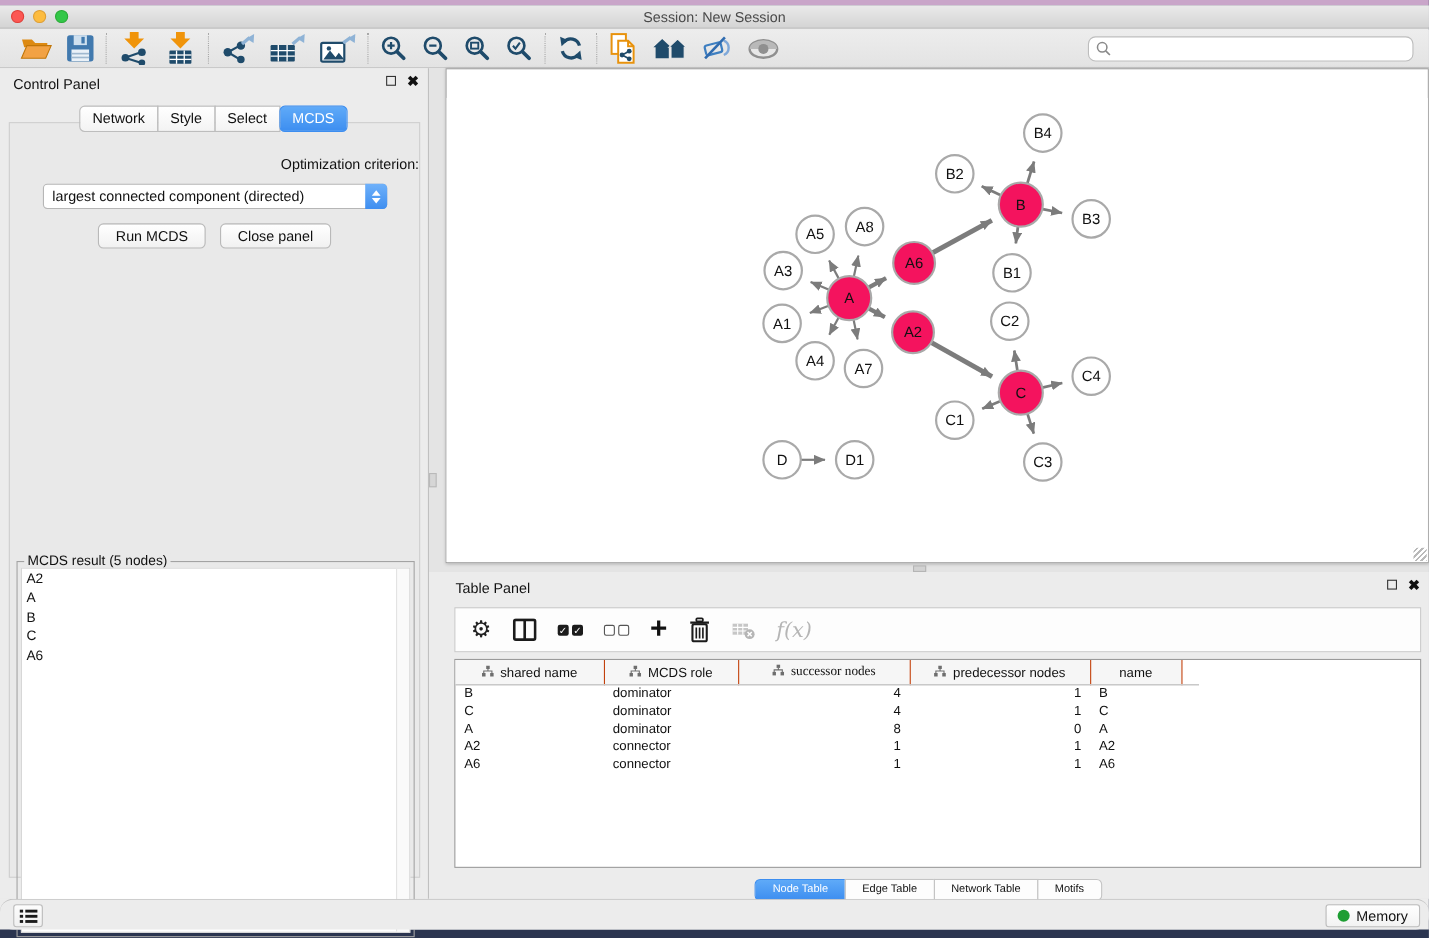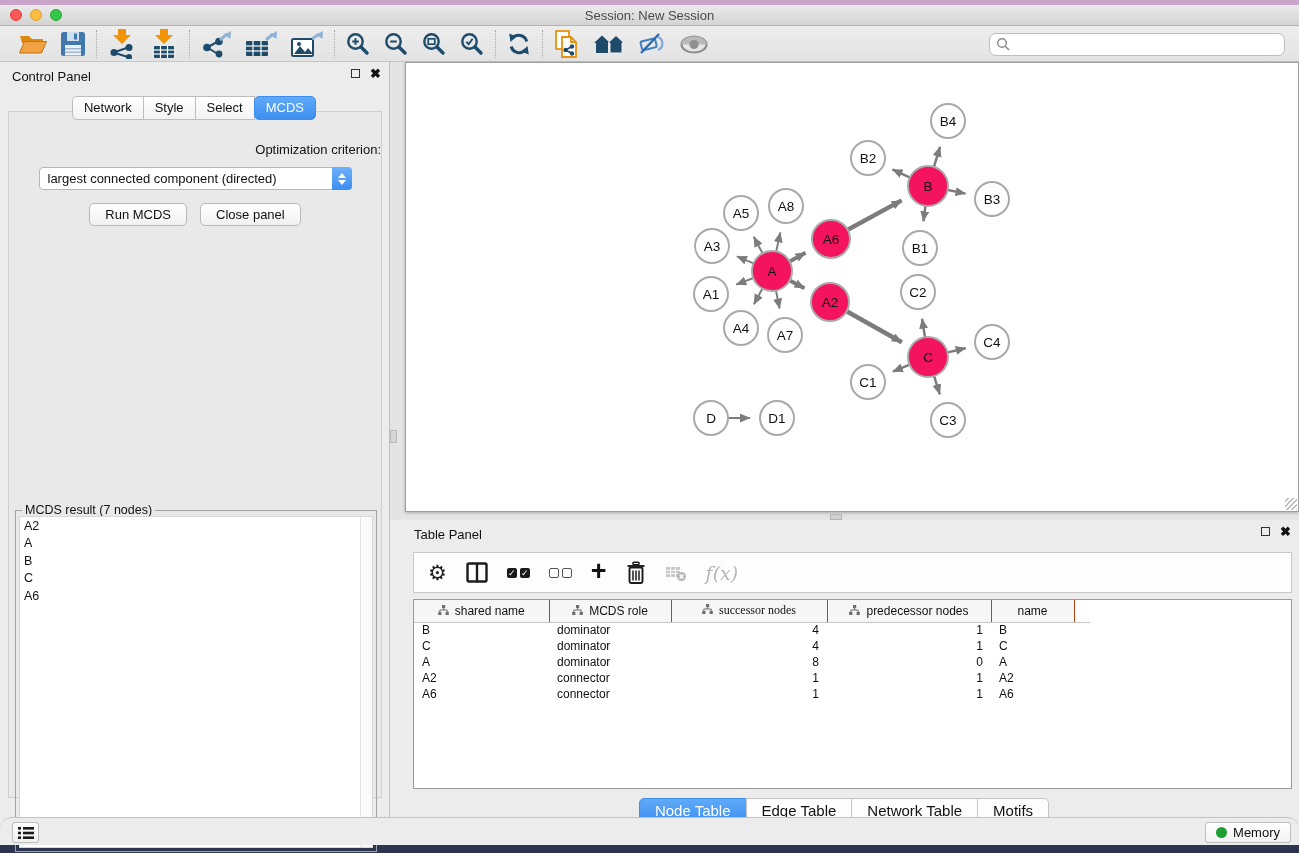--- a/index.html
+++ b/index.html
@@ -98,21 +98,21 @@
   table.grid { border-collapse:collapse; table-layout:fixed; }
   .grid th { height:22px; background:#F6F6F6; border-right:1px solid #c2410c; border-bottom:1px solid #C7C7C7;
     font-size:12px; font-weight:normal; color:#111; text-align:center; white-space:nowrap; overflow:hidden; }
   .grid th .hico { display:inline-block; vertical-align:-1px; margin-right:6px; }
   .grid td { height:16px; font-size:12px; color:#111; padding:0 8px; white-space:nowrap; overflow:hidden; }
   .grid td.ar { text-align:right; }
   .grid td.al { text-align:left; }
 
   .tp-tabs { position:absolute; left:0; right:0; top:278px; text-align:center; }
   .tp-tab { display:inline-block; padding:3px 15px 4px; background:#FDFDFD; border:1px solid #C4C4C4;
-    font-size:15px; color:#111; margin-left:-1px; }
+    font-size:10px; color:#111; margin-left:-1px; }
   .tp-tab:first-child { border-radius:5px 0 0 5px; }
   .tp-tab:last-child { border-radius:0 5px 5px 0; }
   .tp-tab.active { background:linear-gradient(#5FAAF8,#3D8EF0); color:#fff; border-color:#3D8EF0; }
 
   
   .statusbar { position:absolute; left:0; top:812px; width:100%; height:28px; background:#ECECEC; border-top:1px solid #C3C3C3;border-radius:12px; }
   .list-btn { position:absolute; left:12px; top:4px; width:27px; height:21px; background:linear-gradient(#FDFDFD,#F0F0F0);
     border:1px solid #BDBDBD; border-radius:3px; display:flex; align-items:center; justify-content:center; }
   .memory-btn { position:absolute; right:8px; top:4px; height:21px; background:linear-gradient(#FFFFFF,#F2F2F2);
     border:1px solid #BDBDBD; border-radius:3px; display:flex; align-items:center; gap:6px; padding:0 10px; font-size:13px; color:#111; }
@@ -318,21 +318,21 @@
           <span class="dd-spin">
               <span class="up"></span>
               <span class="down"></span>
             </span>
         </div>
         <div class="cp-buttons">
           <button class="btn">Run MCDS</button>
           <button class="btn">Close panel</button>
         </div>
         <div class="groupbox">
-          <span class="gb-title">MCDS result (7 nodes)</span>
+          <span class="gb-title">MCDS result (5 nodes)</span>
           <div class="gb-list" id="mcds-list">
             <div class="gb-scroll"></div>
           <div class="mcds-item">A2</div>
               <div class="mcds-item">A</div>
               <div class="mcds-item">B</div>
               <div class="mcds-item">C</div>
               <div class="mcds-item">A6</div>
             </div>
         </div>
       </div>

